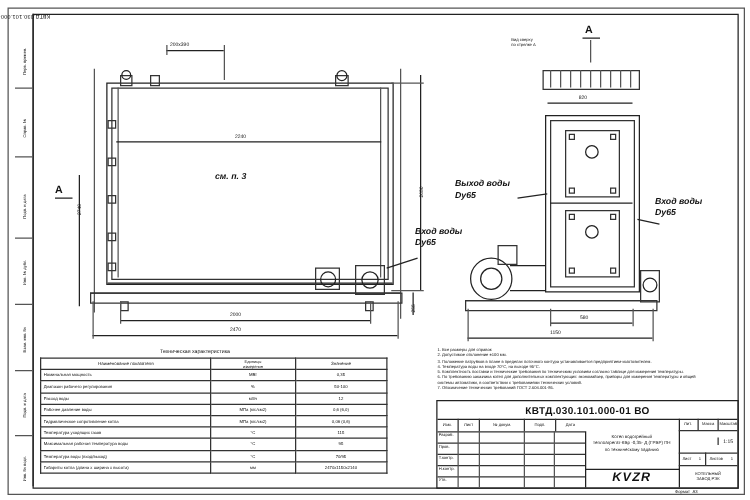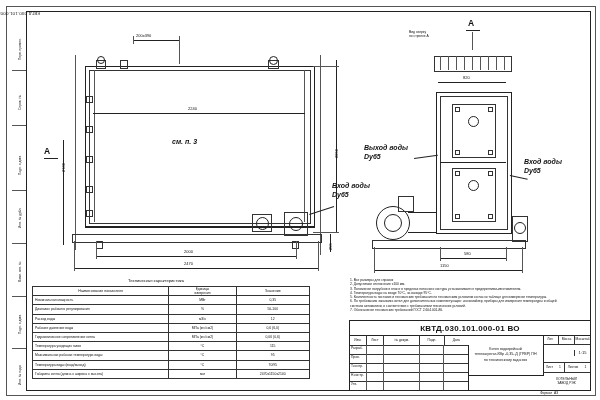--- a/index.html
+++ b/index.html
@@ -308,20 +308,23 @@
     <div class="abs" style="left:193px;top:23px;width:47px;height:18px;border-bottom:0.6px solid #333;display:flex;align-items:center;justify-content:flex-end;">
       <span class="tiny" style="width:15px;border-left:0.6px solid #333;text-align:center;font-size:4px;">1:15</span>
     </div>
     <div class="abs" style="left:193px;top:41px;width:47px;height:10px;border-bottom:0.6px solid #333;display:flex;">
       <span class="tiny" style="width:13px;text-align:center;line-height:10px;">Лист</span>
       <span class="tiny" style="width:8px;text-align:center;line-height:10px;border-right:0.6px solid #333;">1</span>
       <span class="tiny" style="width:16px;text-align:center;line-height:10px;">Листов</span>
       <span class="tiny" style="width:9px;text-align:center;line-height:10px;">1</span>
     </div>
 
+    <div class="abs" style="left:118px;top:54px;width:75px;height:15px;border-right:1px solid #222;display:flex;align-items:center;justify-content:center;">
+      <span class="kvzr">KVZR</span>
+    </div>
     <div class="abs" style="left:193px;top:51px;width:47px;height:18px;display:flex;align-items:center;justify-content:center;text-align:center;">
       <span class="tiny" style="white-space:pre;">КОТЕЛЬНЫЙ
 ЗАВОД РЭК</span>
     </div>
   </div>
 
   <div class="txt" style="left:540px;top:391px;font-size:3.4px;">Формат  А3</div>
 
 </div>
 

